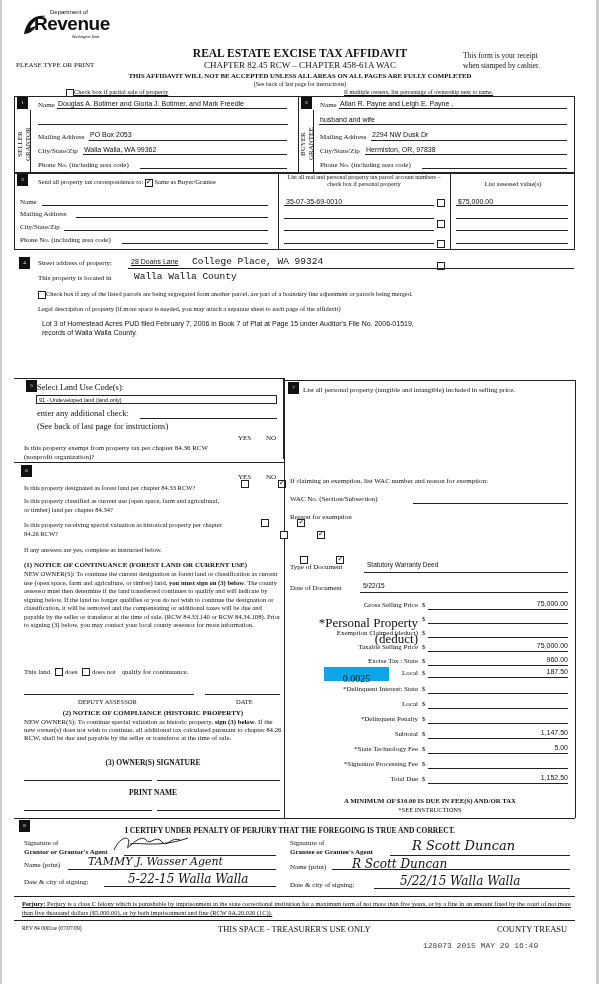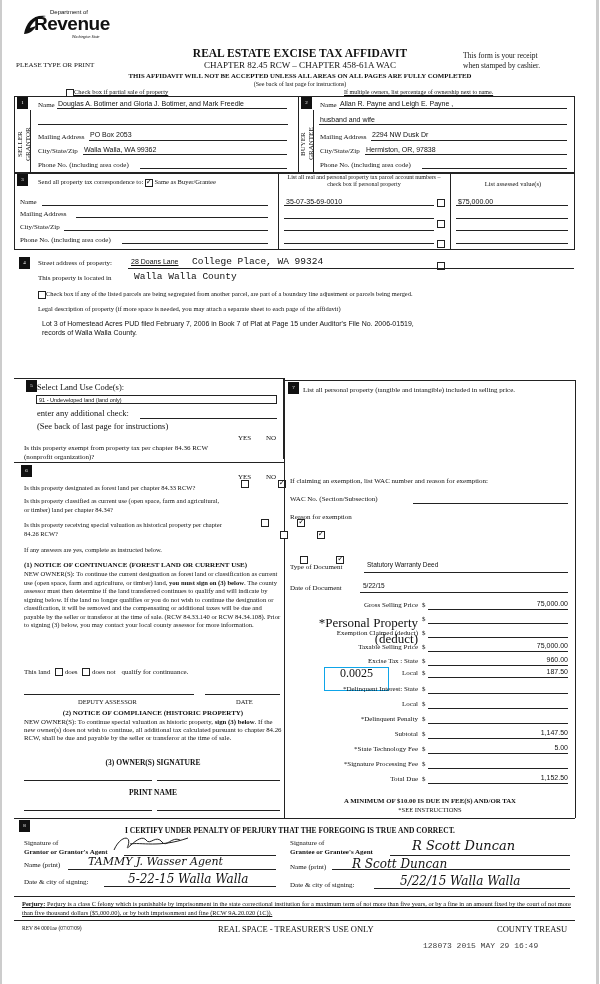--- a/index.html
+++ b/index.html
@@ -256,21 +256,21 @@
   <div class="abs fill right" style="left:428px;top:642px;width:140px;">75,000.00</div>
   <div class="line" style="left:428px;top:651px;width:140px;"></div>
 </div>
 <div>
   <div class="abs right" style="left:290px;top:657px;width:128px;font-size:7px;">Excise Tax : State</div>
   <div class="abs" style="left:422px;top:657px;font-size:7px;">$</div>
   <div class="abs fill right" style="left:428px;top:656px;width:140px;">960.00</div>
   <div class="line" style="left:428px;top:665px;width:140px;"></div>
 </div>
 <div>
-  <div class="abs center" style="left:324px;top:667px;width:65px;height:24px;border:1px solid #0ea5e9;font-size:12px;line-height:10px;">
+  <div class="abs center" style="left:324px;top:667px;width:65px;height:14px;border:7px solid #0ea5e9;font-size:10px;line-height:10px;">
     <span>0.0025</span>
   </div>
   <div class="abs right" style="left:390px;top:669px;width:28px;font-size:7px;">Local</div>
   <div class="abs" style="left:422px;top:669px;font-size:7px;">$</div>
   <div class="abs fill right" style="left:428px;top:668px;width:140px;">187.50</div>
   <div class="line" style="left:428px;top:677px;width:140px;"></div>
 </div>
 <div>
   <div class="abs right" style="left:290px;top:685px;width:128px;font-size:7px;">*Delinquent Interest: State</div>
   <div class="abs" style="left:422px;top:685px;font-size:7px;">$</div>
@@ -348,21 +348,21 @@
 <div class="abs hand" style="left:400px;top:874px;font-size:12px;">5/22/15  Walla Walla</div>
 <div class="line" style="left:374px;top:888px;width:196px;"></div>
 
 
 <div class="abs" style="left:14px;top:896px;width:561px;border-top:1px solid #222;"></div>
 <div class="abs" style="left:22px;top:899px;width:556px;font-size:6.4px;line-height:9px;text-decoration:underline;">
   <b>Perjury:</b> <span>Perjury is a class C felony which is punishable by imprisonment in the state correctional institution for a maximum term of not more than five years, or by a fine in an amount fixed by the court of not more than five thousand dollars ($5,000.00), or by both imprisonment and fine (RCW 9A.20.020 (1C)).</span>
 </div>
 <div class="abs" style="left:14px;top:920px;width:561px;border-top:1px solid #222;"></div>
 <div class="abs" style="left:22px;top:925px;font-size:5.5px;">REV 84 0001ae (07/07/09)</div>
-<div class="abs" style="left:218px;top:924px;font-size:8.5px;">REAL SPACE - TREASURER'S USE ONLY</div>
+<div class="abs" style="left:218px;top:924px;font-size:8.5px;">THIS SPACE - TREASURER'S USE ONLY</div>
 <div class="abs" style="left:497px;top:924px;font-size:8.5px;white-space:nowrap;">COUNTY TREASU</div>
 <div class="abs mono" style="left:423px;top:941px;font-size:8px;color:#444;">128073 2015 MAY 29 16:49</div>
 
 
 <div class="abs" style="left:0;top:0;width:2px;height:984px;background:#999;opacity:0.5;"></div>
 <div class="abs" style="left:596px;top:0;width:3px;height:984px;background:#999;opacity:0.5;"></div>
 
 
 
 

